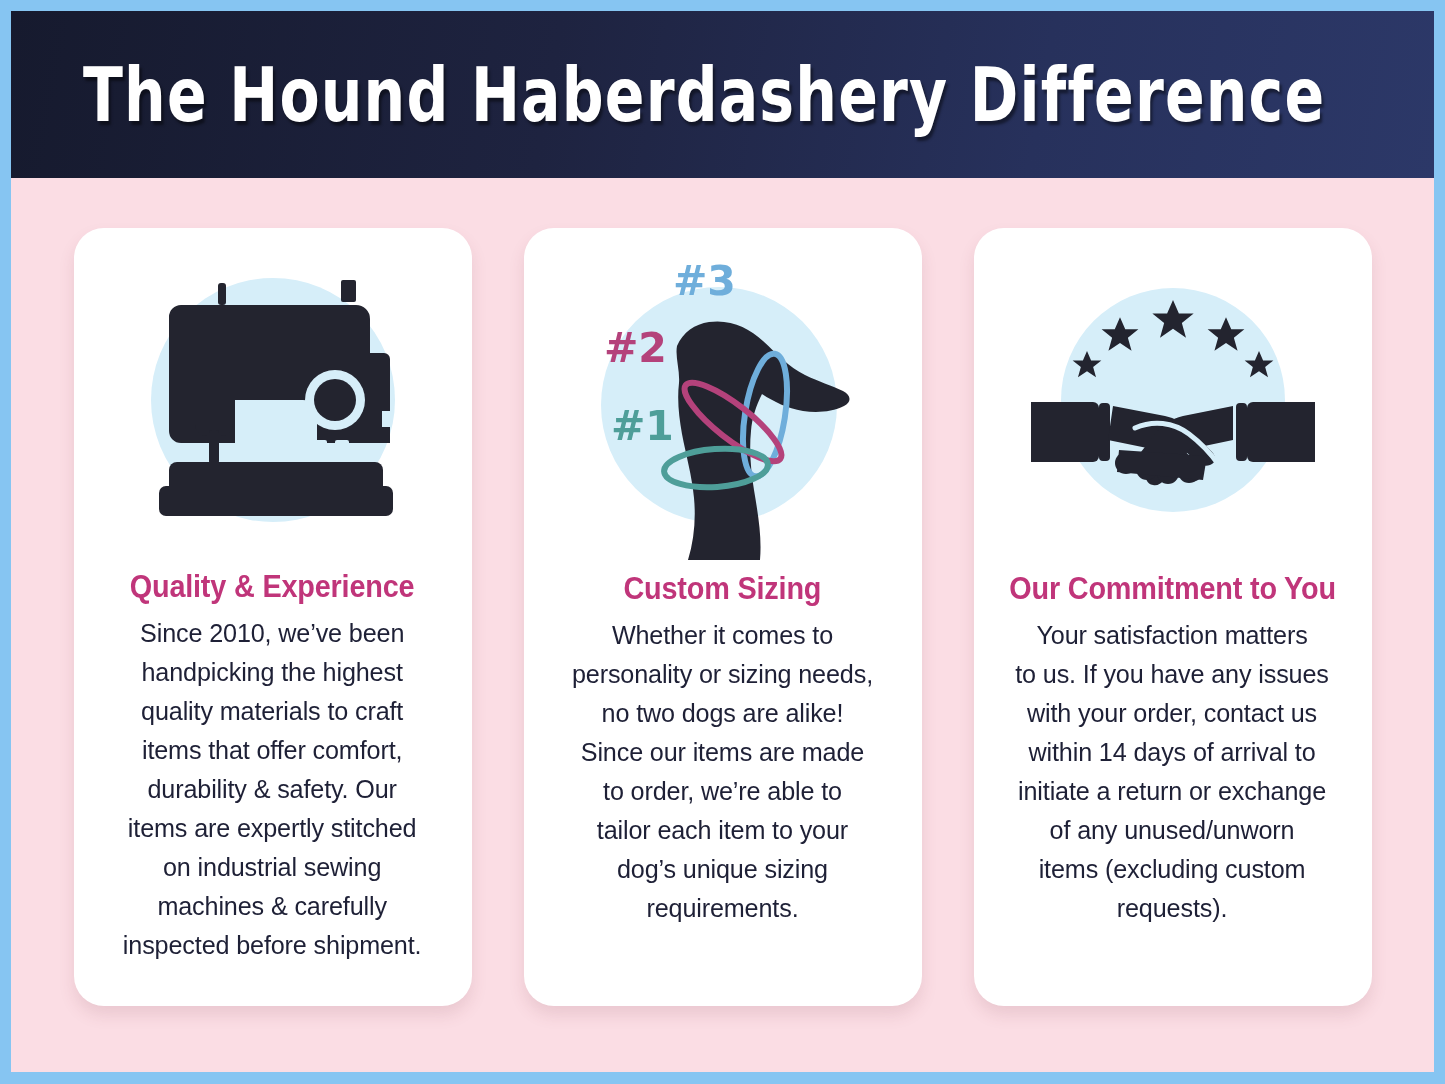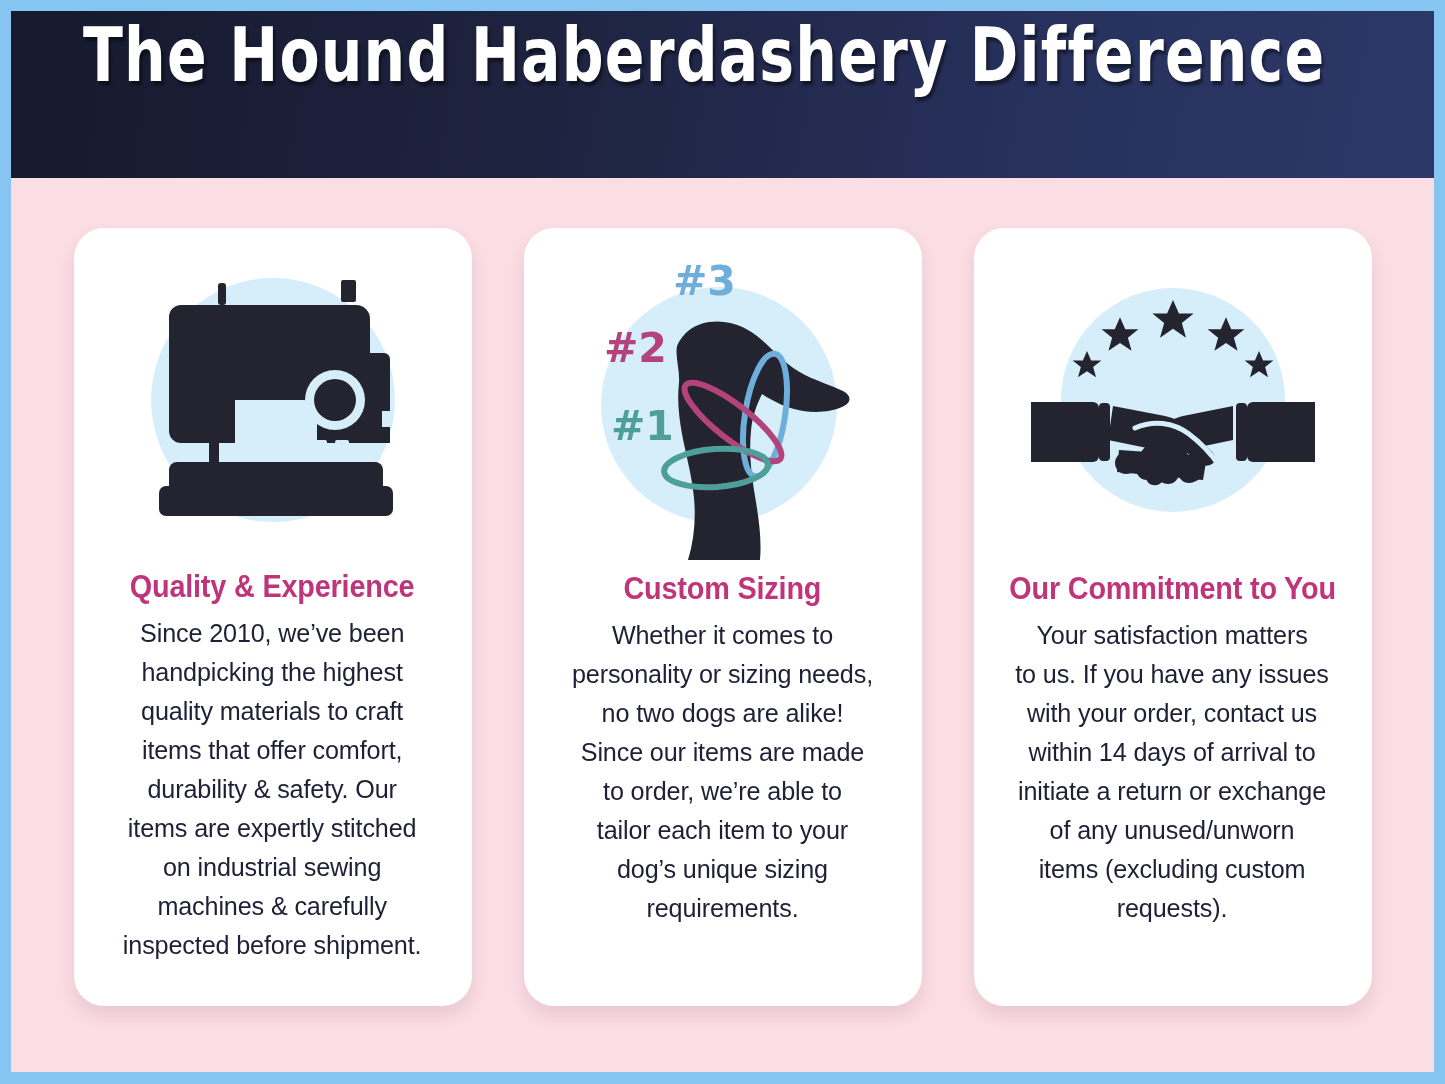--- a/index.html
+++ b/index.html
@@ -25,21 +25,21 @@
     background:#fbdde4;           
     overflow:hidden;
   }
 
   
   #header {
     position:absolute;
     left:0; top:0;
     width:100%; height:167px;
     background:linear-gradient(100deg,#161a2e 0%,#1e2340 38%,#27315c 72%,#2c3868 100%);
-    display:flex; align-items:flex-start;
+    display:flex; align-items:center;
   }
   #header-title {
     margin-left:72px;
     color:#ffffff;
     font-family:"DejaVu Sans", sans-serif;
     font-size:75px;
     font-weight:700;
     letter-spacing:1.5px;
     transform:scaleX(0.78);
     transform-origin:left center;

